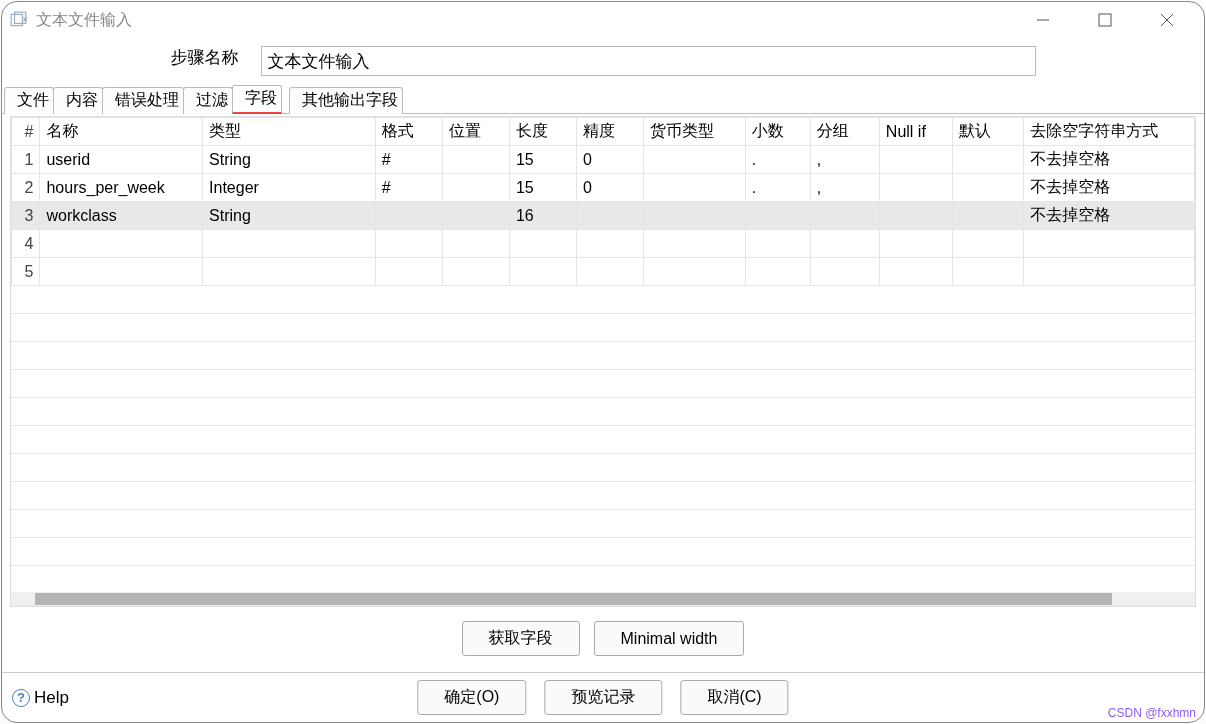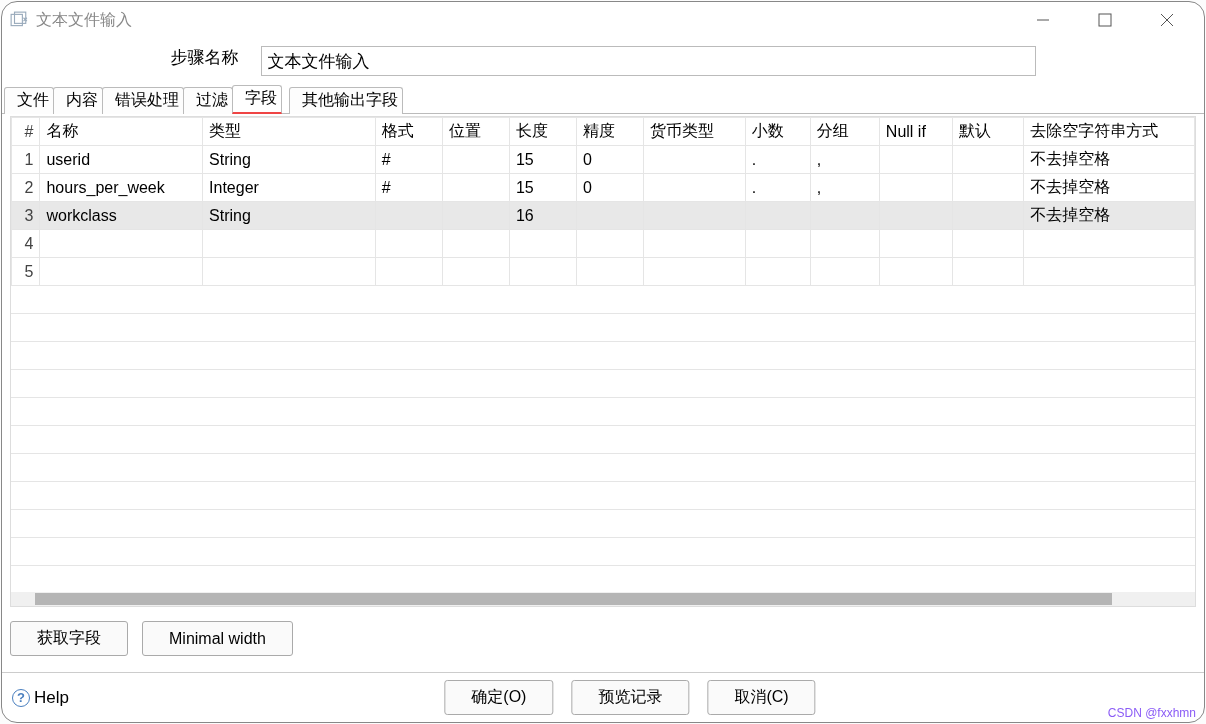--- a/index.html
+++ b/index.html
@@ -138,20 +138,21 @@
     .hscroll-thumb {
       position: absolute;
       left: 24px;
       width: 91%;
       top: 1px;
       bottom: 1px;
       background: #b5b5b5;
     }
     .mid-buttons {
       display: flex;
+      justify-content: center;
       gap: 14px;
       padding: 14px 0 16px 0;
     }
     .btn {
       border: 1px solid #aaa;
       background: #fafafa;
       padding: 6px 26px;
       font-size: 16px;
       font-family: inherit;
       border-radius: 3px;
@@ -181,21 +182,20 @@
       color: #4a7fbf;
       font-size: 13px;
       font-weight: bold;
     }
     .footer-buttons {
       position: absolute;
       left: 50%;
       transform: translateX(-50%);
       display: flex;
       gap: 18px;
-      margin-left: 27px;
     }
     .watermark {
       position: absolute;
       right: 10px;
       bottom: 4px;
       font-size: 12px;
       color: #8b5cf6;
     }
     .grid-cols td:nth-child(1), .grid-cols th:nth-child(1){width:28px;}
   </style>

